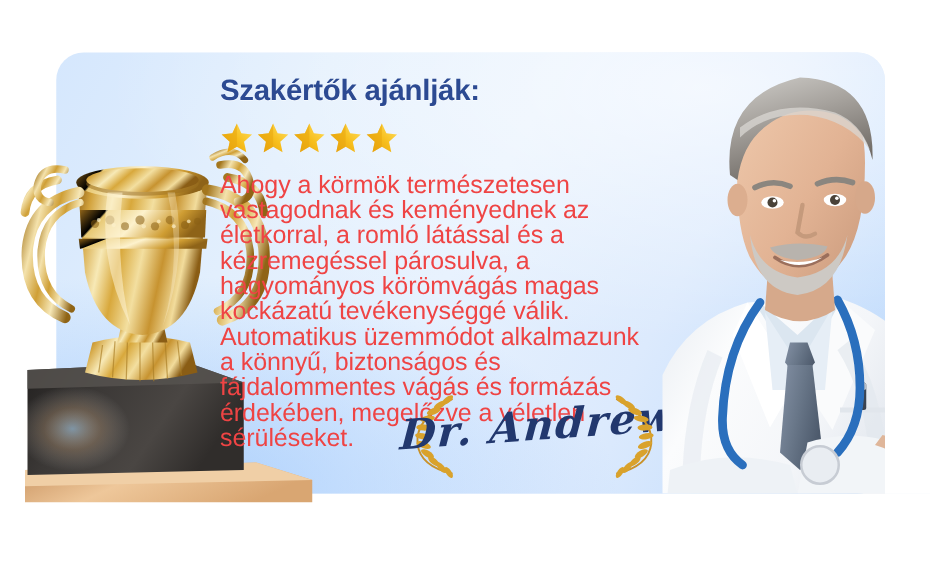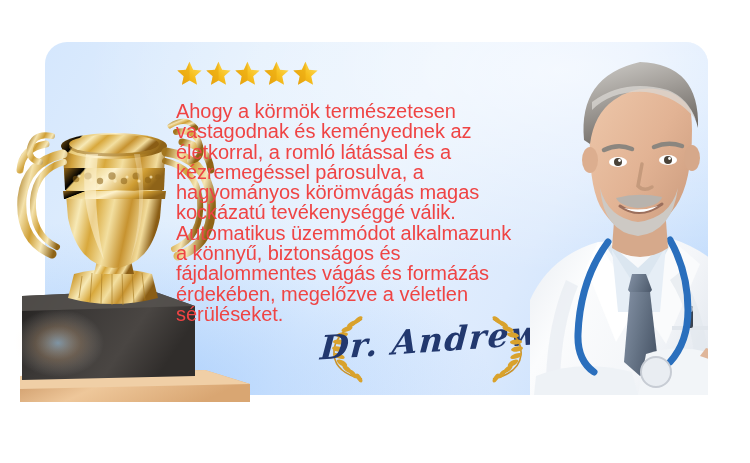--- a/index.html
+++ b/index.html
@@ -275,20 +275,21 @@
         <path d="M166 94 Q206 100 211 140 Q215 186 178 198" stroke-width="9"></path>
         <path d="M165 103 Q196 110 200 142 Q203 178 174 191" stroke-width="6"></path>
         <path d="M182 84 Q208 88 211 112" stroke-width="7"></path>
         <path d="M176 74 Q196 70 200 88 Q203 101 190 103" stroke-width="6"></path>
         <path d="M170 68 Q186 58 196 70" stroke-width="5"></path>
       </g>
     </svg>
   </div>
 
   <div class="text-col">
+    <h2 class="headline">Szakértők ajánlják:</h2>
 
     <div class="stars">
       <svg class="star" viewBox="0 0 24 24">
         <defs>
           <linearGradient id="sg" x1="0" y1="1" x2="1" y2="0">
             <stop offset="0" stop-color="#e59a0c"></stop>
             <stop offset="0.5" stop-color="#f7bf1d"></stop>
             <stop offset="1" stop-color="#ffe066"></stop>
           </linearGradient>
         </defs>

